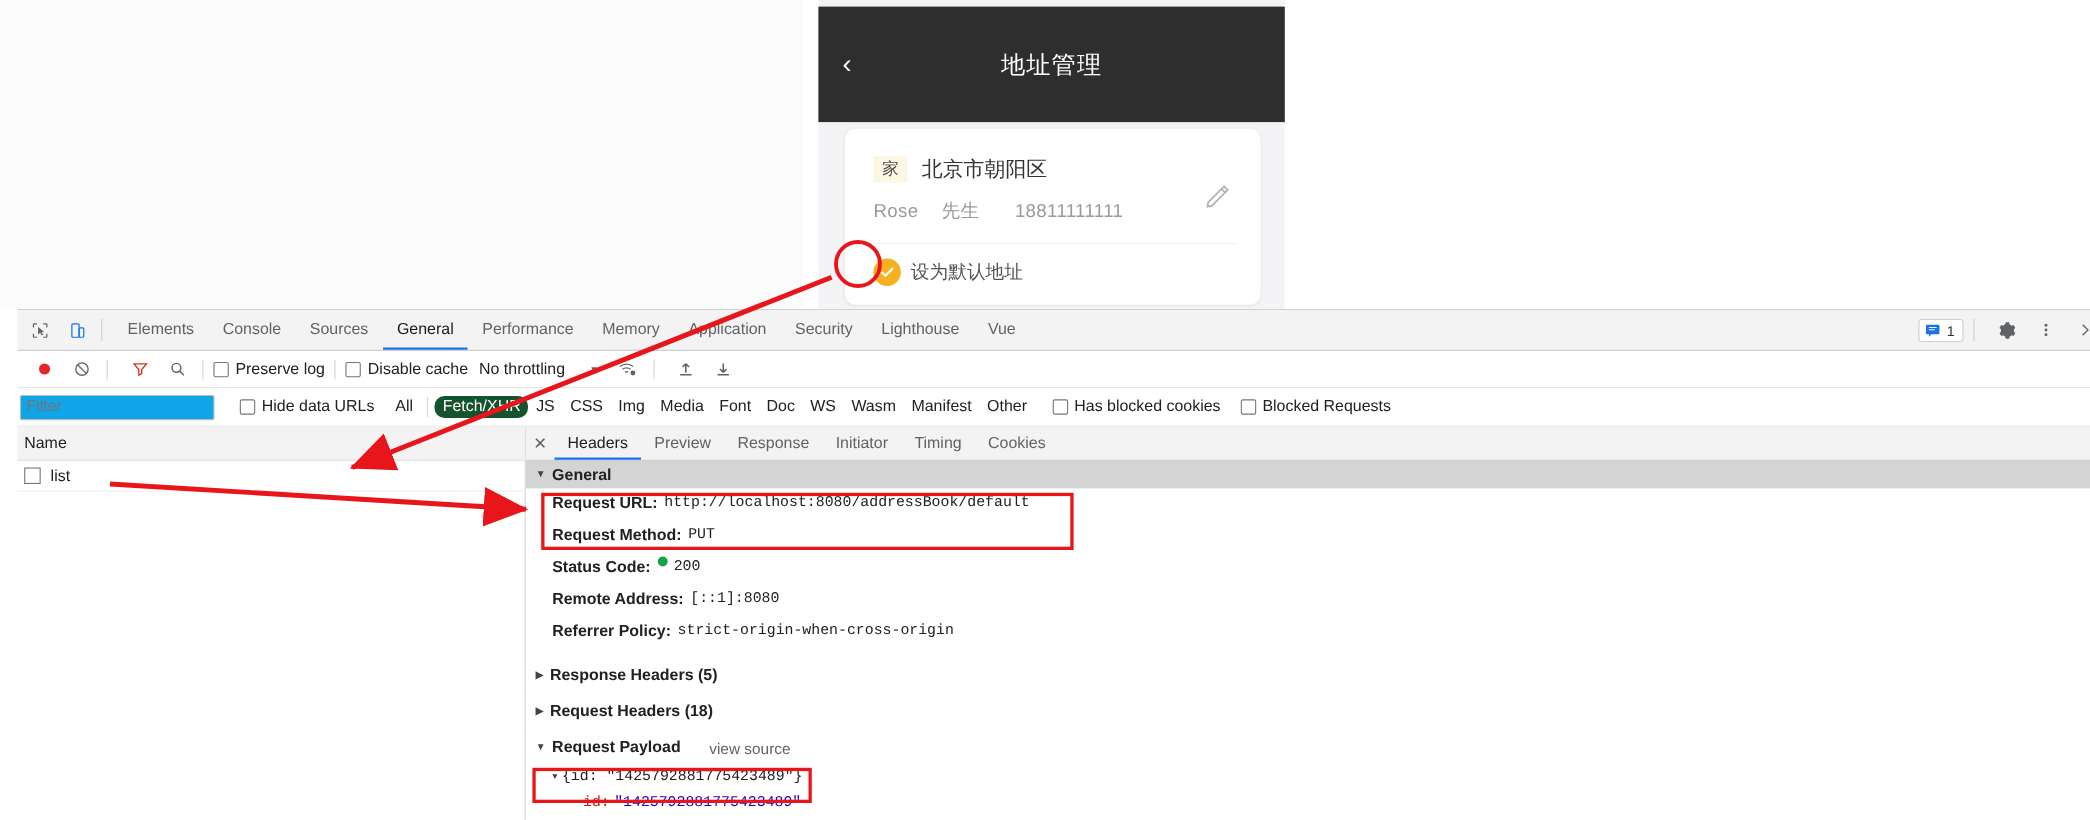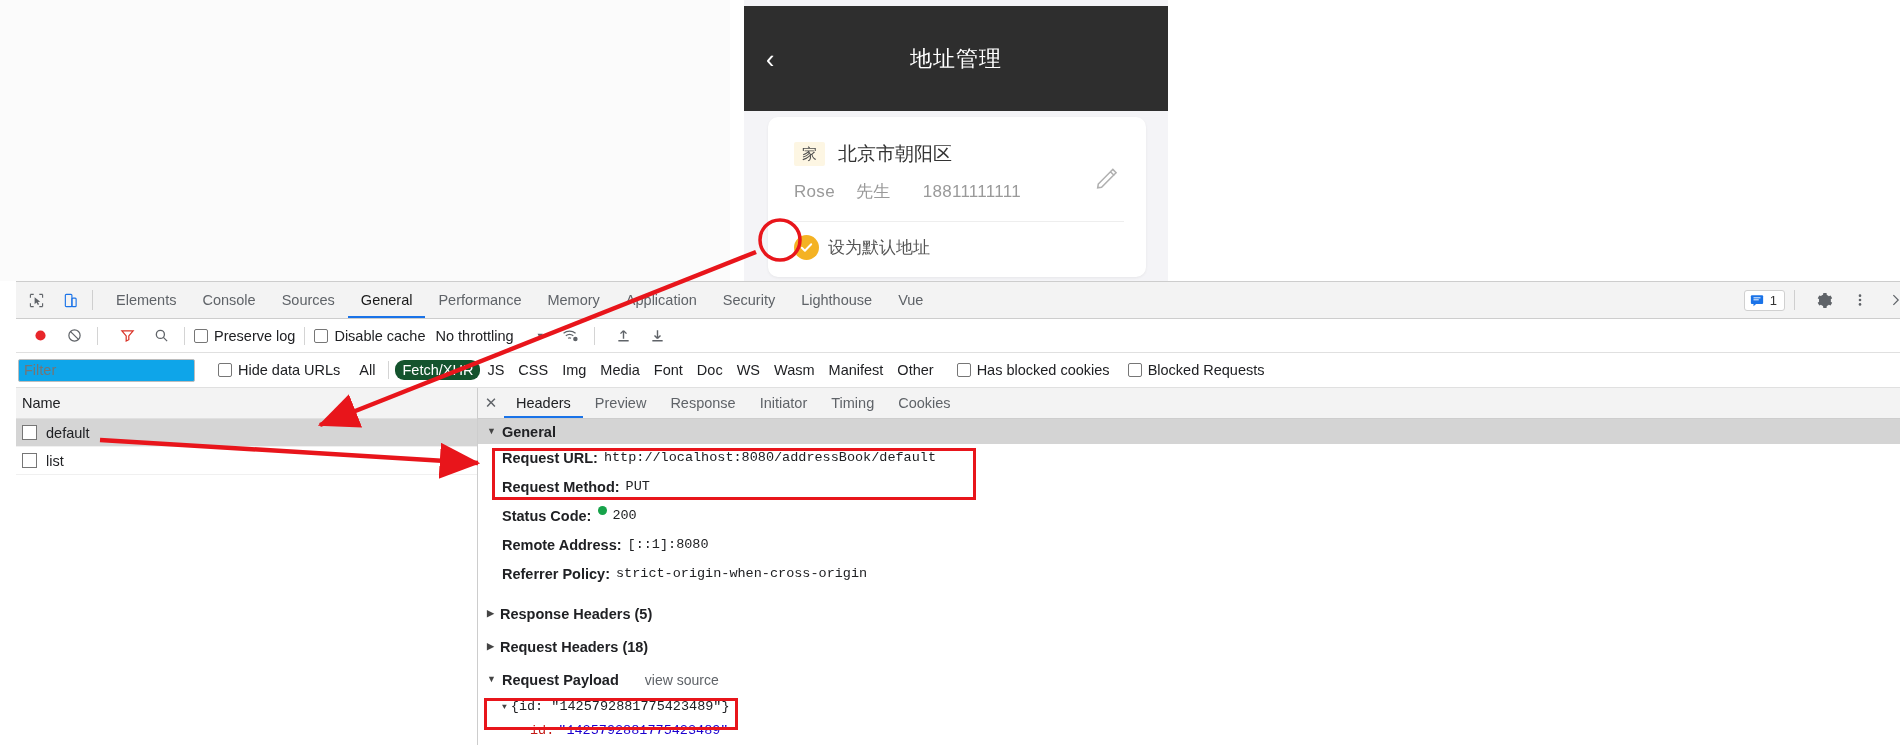--- a/index.html
+++ b/index.html
@@ -400,24 +400,20 @@
     <label class="tb-check">
       <span class="cbox"></span>
       <span class="tb-label">Blocked Requests</span>
     </label>
   </div>
 
   <div id="panes">
 
     <div id="req-pane">
       <div id="req-header">Name</div>
-      <div class="req-row selected">
-        <span class="rbox"></span>
-        <span>default</span>
-      </div>
       <div class="req-row">
         <span class="rbox"></span>
         <span>list</span>
       </div>
     </div>
 
     <div id="detail-pane">
       <div id="detail-tabs">
         <div id="detail-close">✕</div>
         <div class="dtab active">Headers</div>

